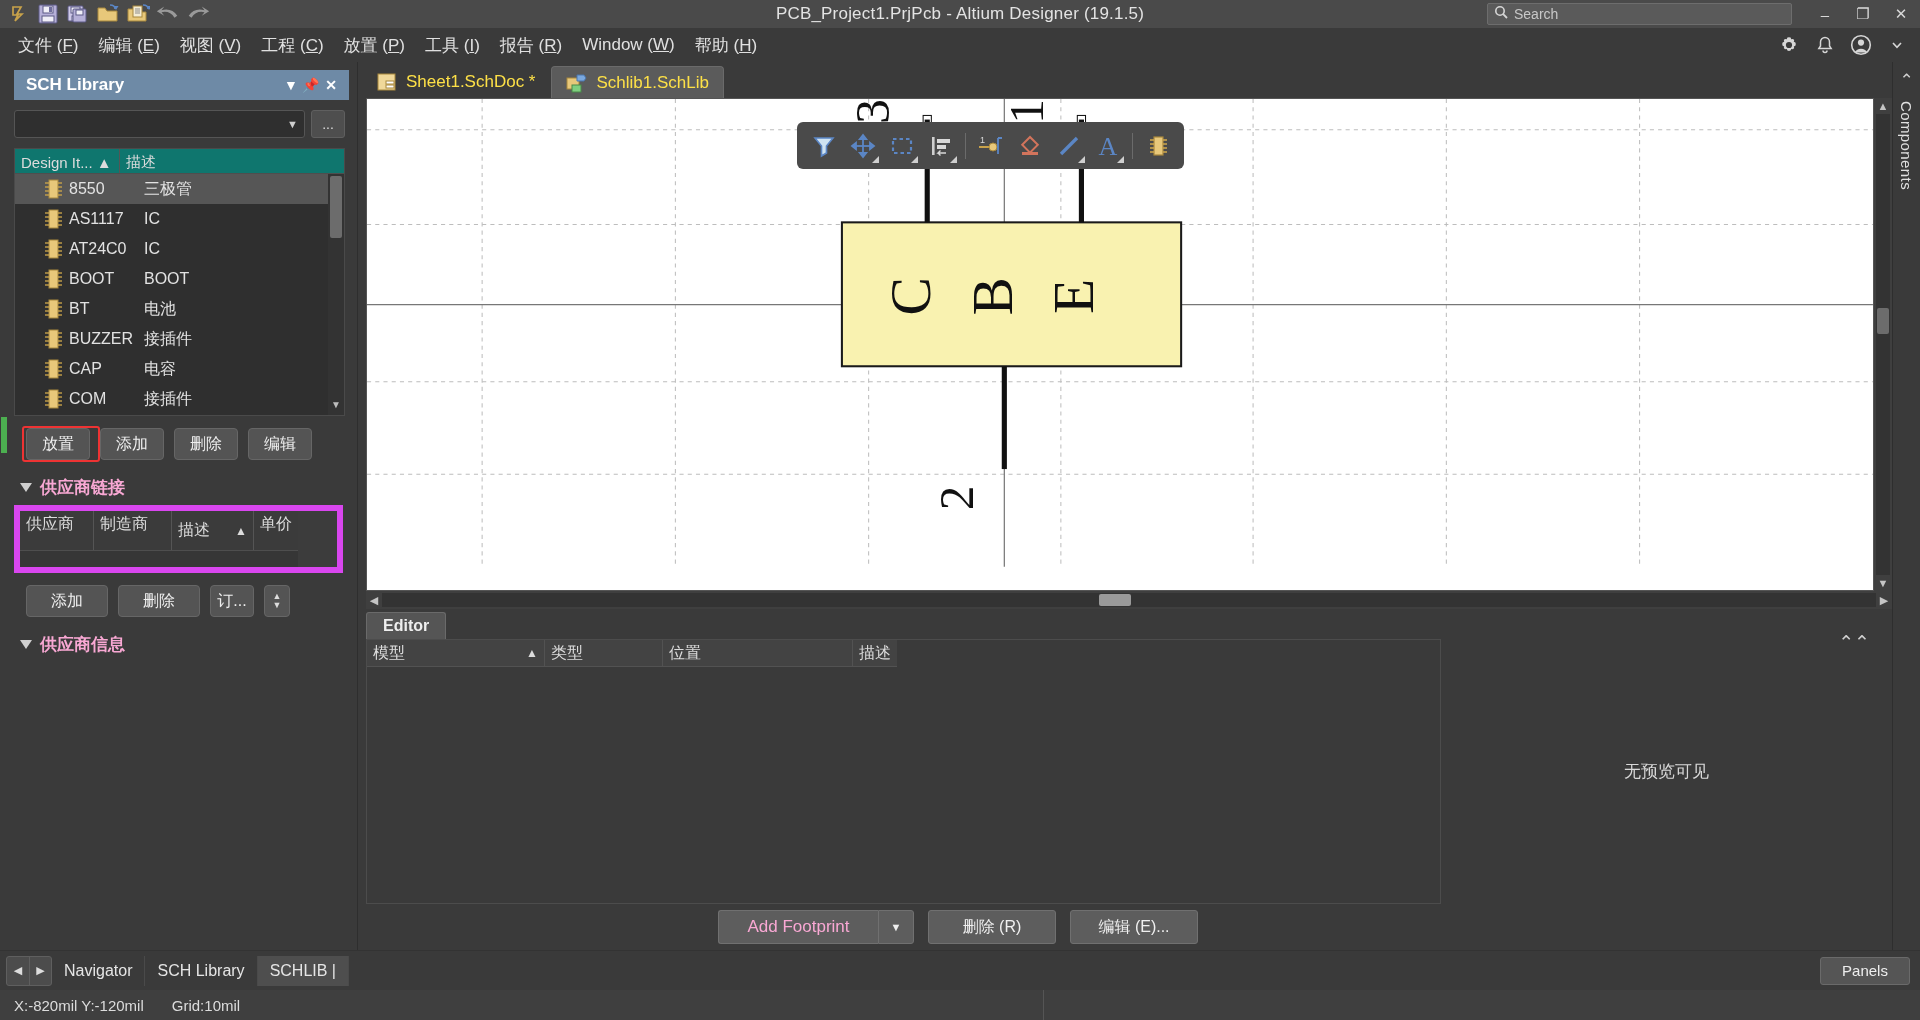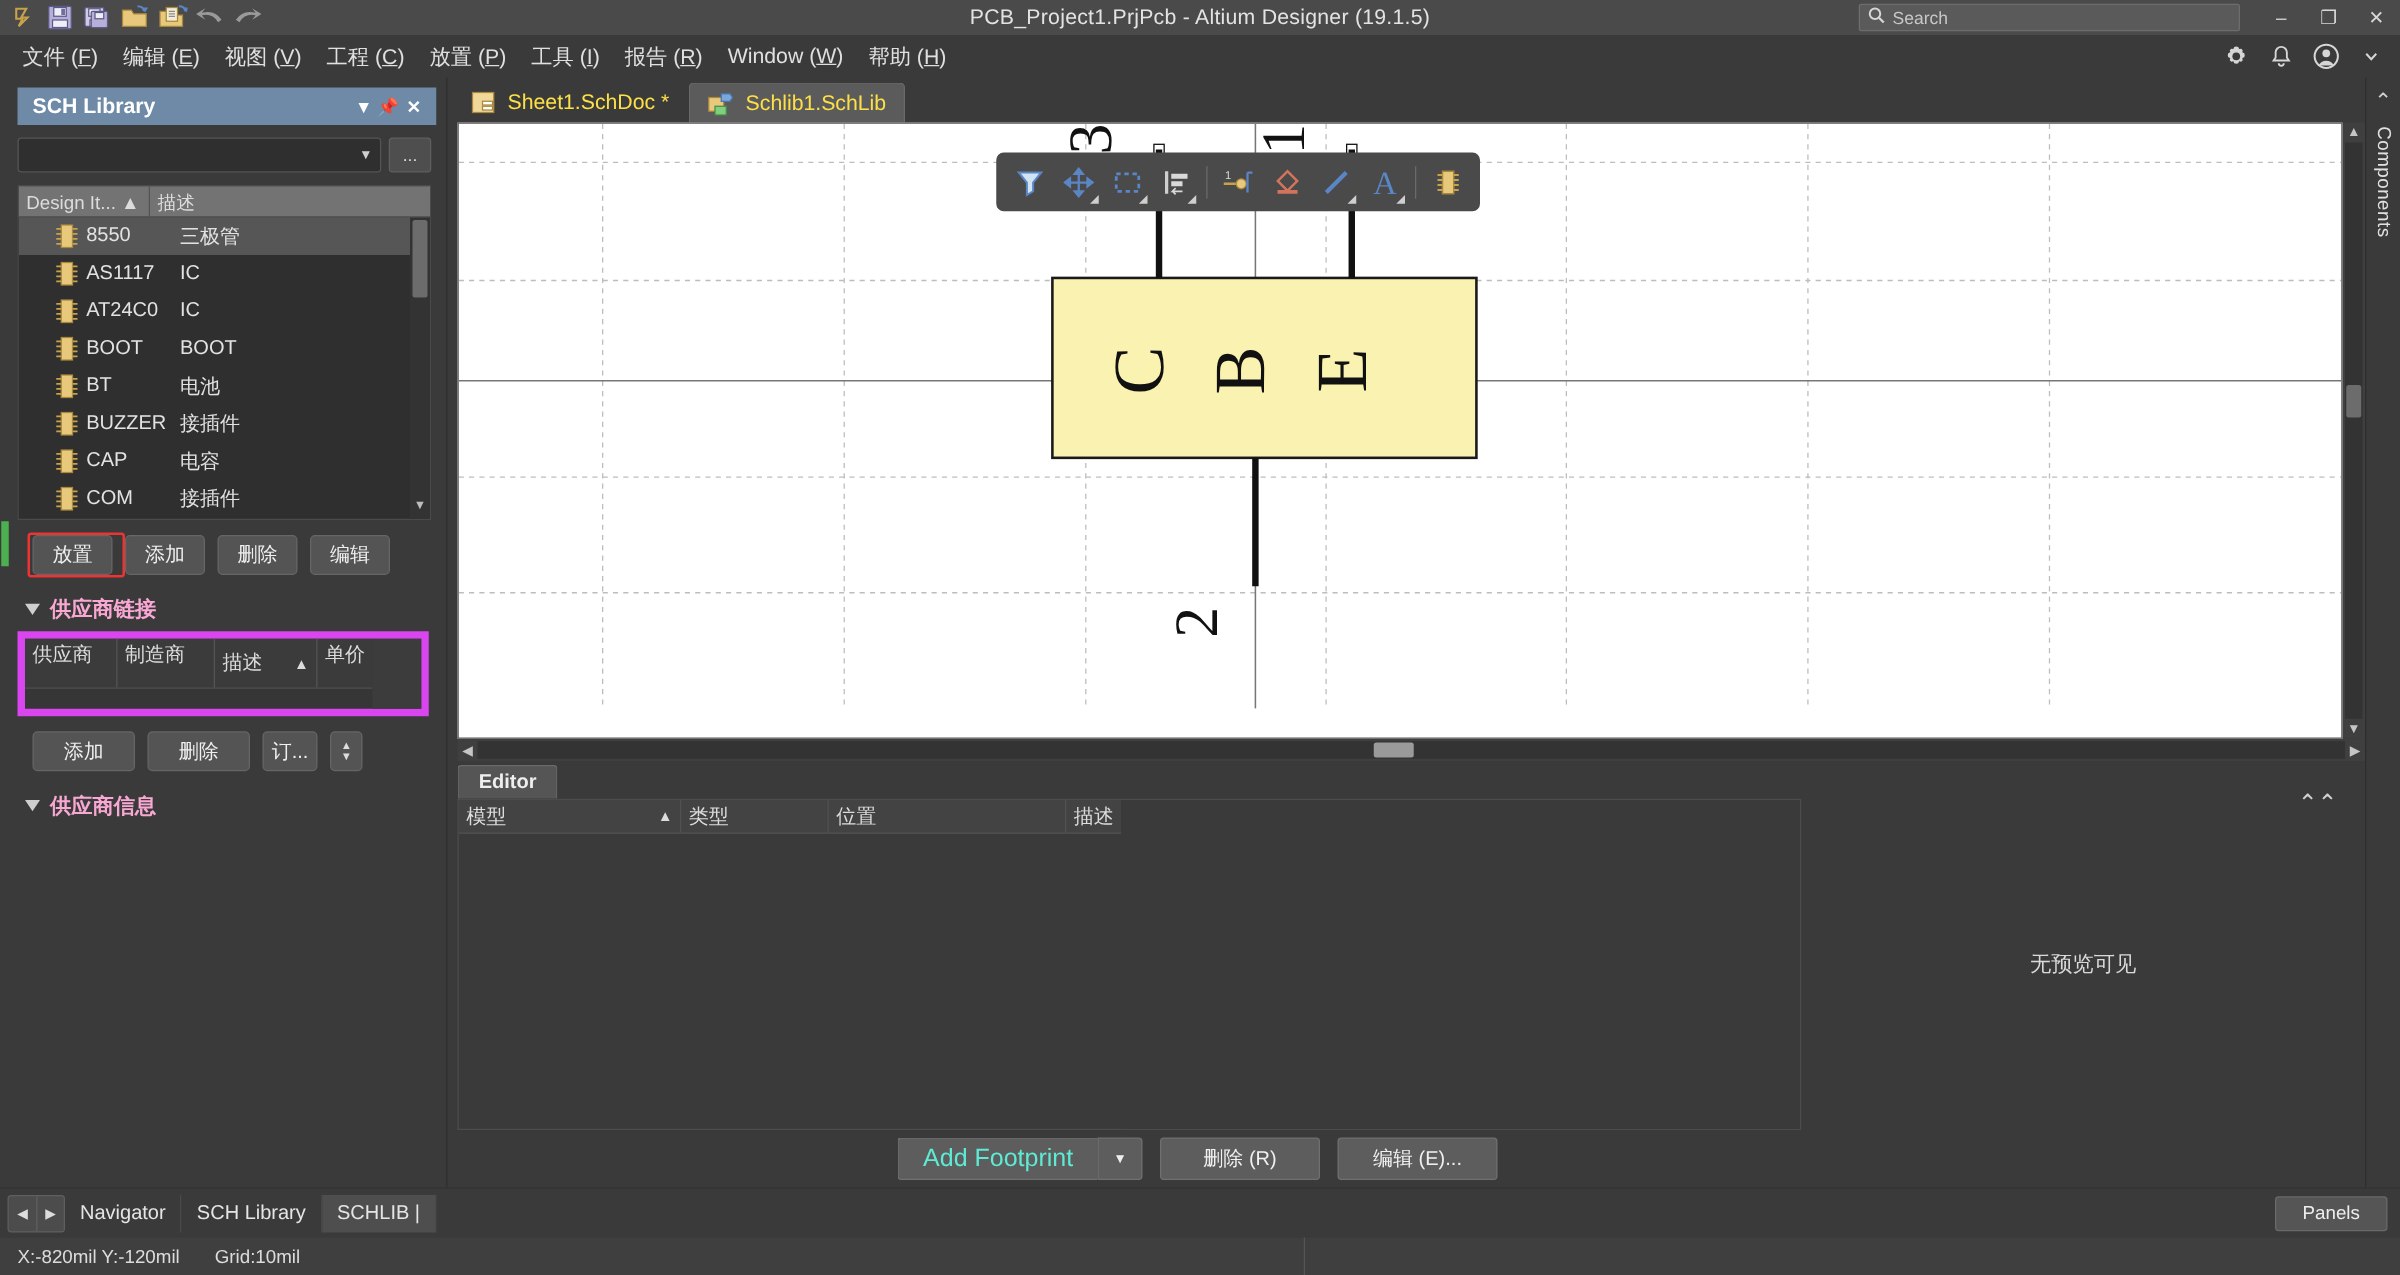--- a/index.html
+++ b/index.html
@@ -67,21 +67,21 @@
   }
   .combo .cv { flex:1; }
   .combo .arw { color:#cfcfcf; font-size:11px; }
   .dots-btn {
     width:34px; height:28px; background:#4e4e4e; border:1px solid #5f5f5f; border-radius:3px;
     display:flex; align-items:center; justify-content:center; color:#ddd; font-size:14px; cursor:pointer;
   }
 
   .lp-table { margin:4px 12px 0 14px; border:1px solid #4a4a4a; background:#2f2f2f;
               display:flex; flex-direction:column; height:268px; position:relative; }
-  .lt-head { display:flex; height:25px; background:#737373; border-bottom:1px solid #4e4e4e;
+  .lt-head { display:flex; height:25px; background:#0f766e; border-bottom:1px solid #4e4e4e;
              font-size:15px; color:#dcdcdc; }
   .lt-head .c1 { width:105px; padding:2px 4px 0 6px; display:flex; align-items:center; gap:4px;
                  border-right:1px solid #555; }
   .lt-head .c2 { flex:1; padding:2px 6px 0 6px; display:flex; align-items:center; }
   .lt-rows { flex:1; overflow:hidden; position:relative; }
   .lt-row { display:flex; align-items:center; height:30px; padding-left:28px; font-size:16px; color:#e2e2e2; }
   .lt-row.sel { background:#565656; }
   .lt-row .nm { width:75px; }
   .lt-row .ds { flex:1; }
   .icchip { width:20px; height:22px; margin-right:6px; flex:0 0 20px; }
@@ -157,21 +157,21 @@
   .epg-head .g1 { width:178px; justify-content:space-between; }
   .epg-head .g2 { width:118px; } .epg-head .g3 { width:190px; } .epg-head .g4 { flex:1; border-right:0; }
   .epg-body { flex:1; background:#3a3a3a; }
   .ep-preview { flex:1; display:flex; align-items:center; justify-content:center;
                 color:#d9d9d9; font-size:17px; }
   .ep-collapse { position:absolute; right:22px; top:22px; color:#d0d0d0; font-size:19px; cursor:pointer; }
 
   .footprintrow { height:46px; display:flex; align-items:center; gap:14px; padding-left:360px; flex:0 0 46px; }
   .fp-split { display:flex; height:34px; }
   .fp-main { width:160px; background:#5d5d5d; border:1px solid #707070; border-right:0; border-radius:3px 0 0 3px;
-             display:flex; align-items:center; justify-content:center; color:#5eead4; font-size:20px; cursor:pointer; }
+             display:flex; align-items:center; justify-content:center; color:#f9a8d4; font-size:17px; cursor:pointer; }
   .fp-arw { width:36px; background:#5d5d5d; border:1px solid #707070; border-radius:0 3px 3px 0;
             display:flex; align-items:center; justify-content:center; color:#eee; font-size:11px; cursor:pointer; }
   .fp-btn { height:34px; width:128px; background:#5d5d5d; border:1px solid #707070; border-radius:3px;
             display:flex; align-items:center; justify-content:center; color:#f0f0f0; font-size:16px; cursor:pointer; }
 
   
   .rightrail { width:28px; flex:0 0 28px; background:#3a3a3a; border-left:1px solid #2e2e2e;
                display:flex; flex-direction:column; align-items:center; padding-top:8px; gap:6px; }
   .rr-chev { color:#d0d0d0; font-size:17px; cursor:pointer; }
   .rr-vert { writing-mode:vertical-rl; text-orientation:mixed; font-size:15px; color:#e0e0e0;

